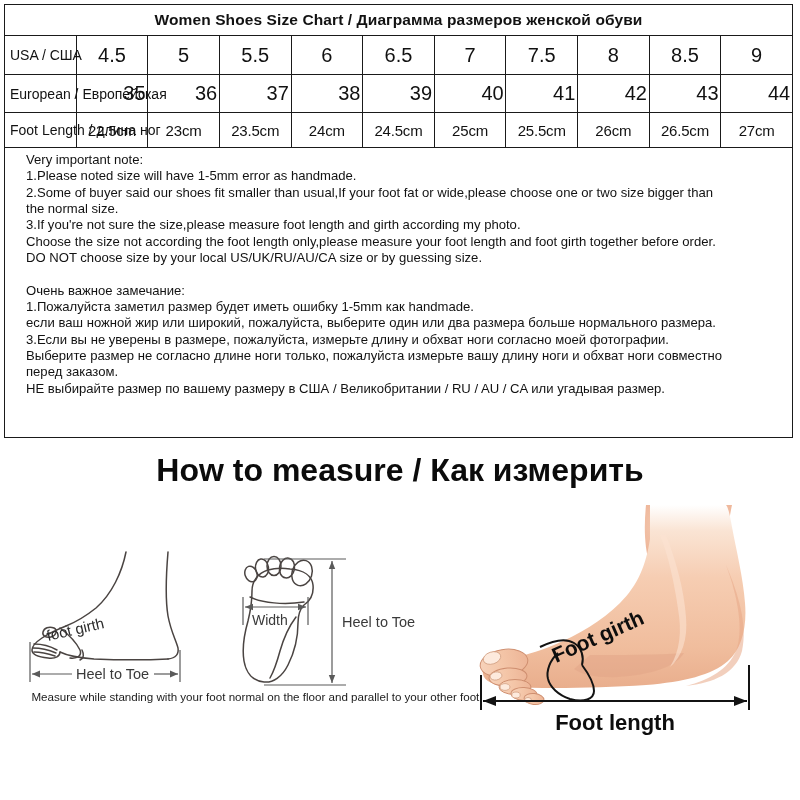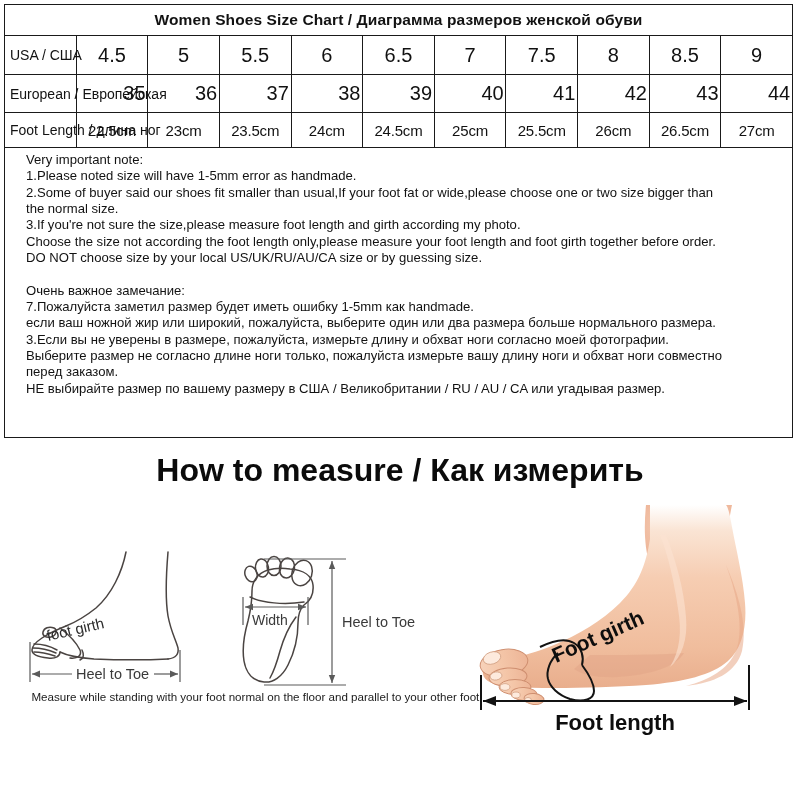--- a/index.html
+++ b/index.html
@@ -172,21 +172,21 @@
   <div class="notes-box">
     <div class="note-line">Very important note:</div>
     <div class="note-line">1.Please noted size will have 1-5mm error as handmade.</div>
     <div class="note-line">2.Some of buyer said our shoes fit smaller than usual,If your foot fat or wide,please choose one or two size bigger than</div>
     <div class="note-line">the normal size.</div>
     <div class="note-line">3.If you're not sure the size,please measure foot length and girth according my photo.</div>
     <div class="note-line">Choose the size not according the foot length only,please measure your foot length and foot girth together before order.</div>
     <div class="note-line">DO NOT choose size by your local US/UK/RU/AU/CA size or by guessing size.</div>
     <div class="note-line blank"></div>
     <div class="note-line">Очень важное замечание:</div>
-    <div class="note-line">7.Пожалуйста заметил размер будет иметь ошибку 1-5mm как handmade.</div>
+    <div class="note-line">1.Пожалуйста заметил размер будет иметь ошибку 1-5mm как handmade.</div>
     <div class="note-line">если ваш ножной жир или широкий, пожалуйста, выберите один или два размера больше нормального размера.</div>
     <div class="note-line">3.Если вы не уверены в размере, пожалуйста, измерьте длину и обхват ноги согласно моей фотографии.</div>
     <div class="note-line">Выберите размер не согласно длине ноги только, пожалуйста измерьте вашу длину ноги и обхват ноги совместно</div>
     <div class="note-line">перед заказом.</div>
     <div class="note-line">НЕ выбирайте размер по вашему размеру в США / Великобритании / RU / AU / CA или угадывая размер.</div>
   </div>
 
   <div class="howto">How to measure / Как измерить</div>
 
   <div class="diagrams">

